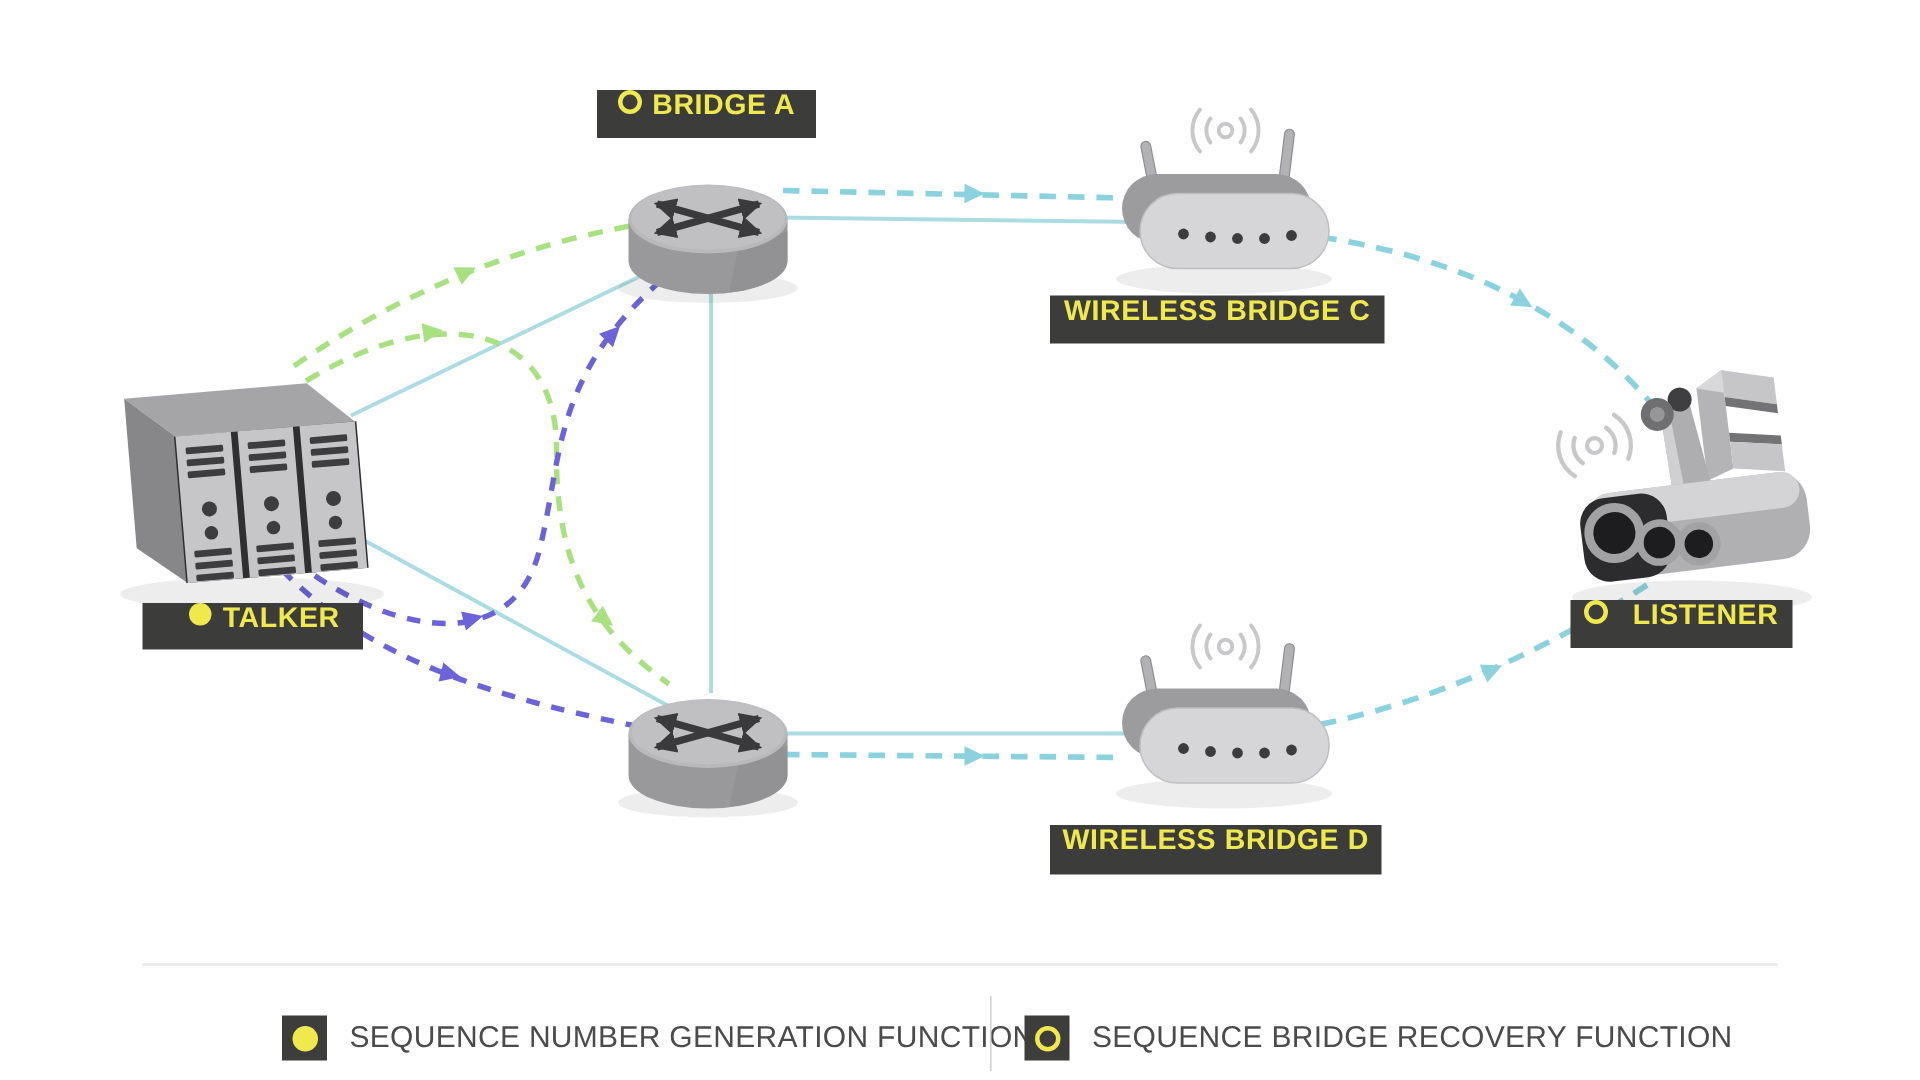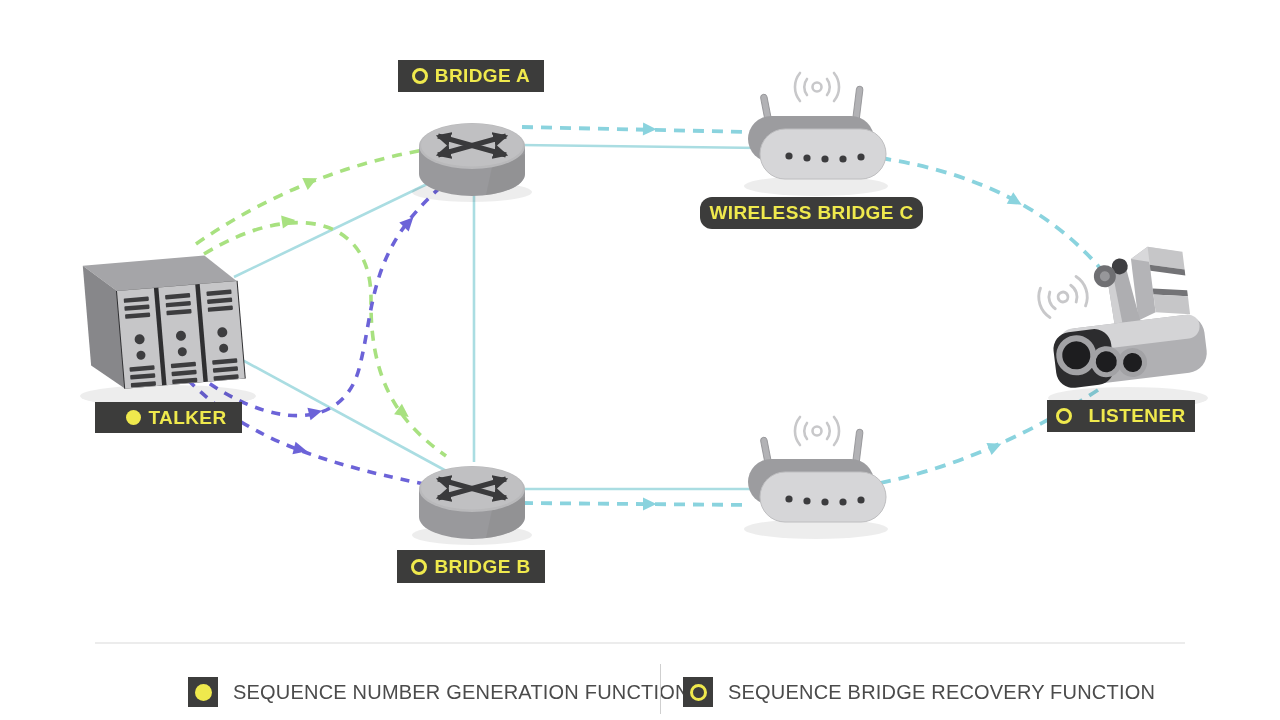--- a/index.html
+++ b/index.html
@@ -1,19 +1,19 @@
 <!DOCTYPE html>
 <html><head>
 <meta charset="utf-8">
 <style>
   html,body{margin:0;padding:0;background:#fff;}
   #stage{position:relative;width:1280px;height:720px;background:#ffffff;overflow:hidden;
          font-family:"Liberation Sans", sans-serif;}
   #scene{position:absolute;left:0;top:0;}
-  .nlabel{position:absolute;background:#3c3c3b;color:#efe94d;display:flex;align-items:center;
+  .nlabel{position:absolute;background:#3c3c3b;color:#efe94d;display:flex;align-items:flex-start;
           justify-content:center;gap:7px;font-weight:bold;font-size:19px;letter-spacing:0.4px;
           white-space:nowrap;}
   .marker-filled{width:15px;height:15px;border-radius:50%;background:#efe94d;flex:0 0 auto;}
   .marker-ring{width:10px;height:10px;border-radius:50%;border:3.5px solid #efe94d;flex:0 0 auto;}
   #hr-divider{position:absolute;left:95px;top:642px;width:1090px;height:2px;background:#ececec;}
   .legend-item{position:absolute;display:flex;align-items:center;gap:15px;}
   .legend-swatch{width:30px;height:30px;background:#3d3d3c;display:flex;align-items:center;
                  justify-content:center;flex:0 0 auto;}
   .legend-swatch .marker-filled{width:17px;height:17px;}
   .legend-swatch .marker-ring{width:11px;height:11px;border-width:3.5px;}
@@ -209,29 +209,28 @@
 <div class="nlabel" style="left:398px;top:60px;width:146px;height:32px;">
   <span class="marker-ring"></span>
   <span>BRIDGE A</span>
 </div>
 
 <div class="nlabel" style="left:95px;top:402px;width:131px;height:31px;padding-left:16px;">
   <span class="marker-filled"></span>
   <span>TALKER</span>
 </div>
 
-<div class="nlabel" style="left:397px;top:550px;width:148px;height:33px;">
-  <span class="marker-ring"></span>
-  <span>BRIDGE B</span>
-</div>
-
-<div class="nlabel" style="left:700px;top:197px;width:223px;height:32px;border-radius:12px;">
+
+<div class="nlabel" style="left:700px;top:197px;width:223px;height:32px;">
   <span>WIRELESS BRIDGE C</span>
 </div>
 
+<div class="nlabel" style="left:700px;top:550px;width:221px;height:33px;">
+  <span>WIRELESS BRIDGE D</span>
+</div>
 
 <div class="nlabel" style="left:1047px;top:400px;width:148px;height:32px;gap:16px;">
   <span class="marker-ring"></span>
   <span>LISTENER</span>
 </div>
 
 <div id="hr-divider"></div>
 
 <div class="legend-item" style="left:188px;top:677px;">
   <span class="legend-swatch">

